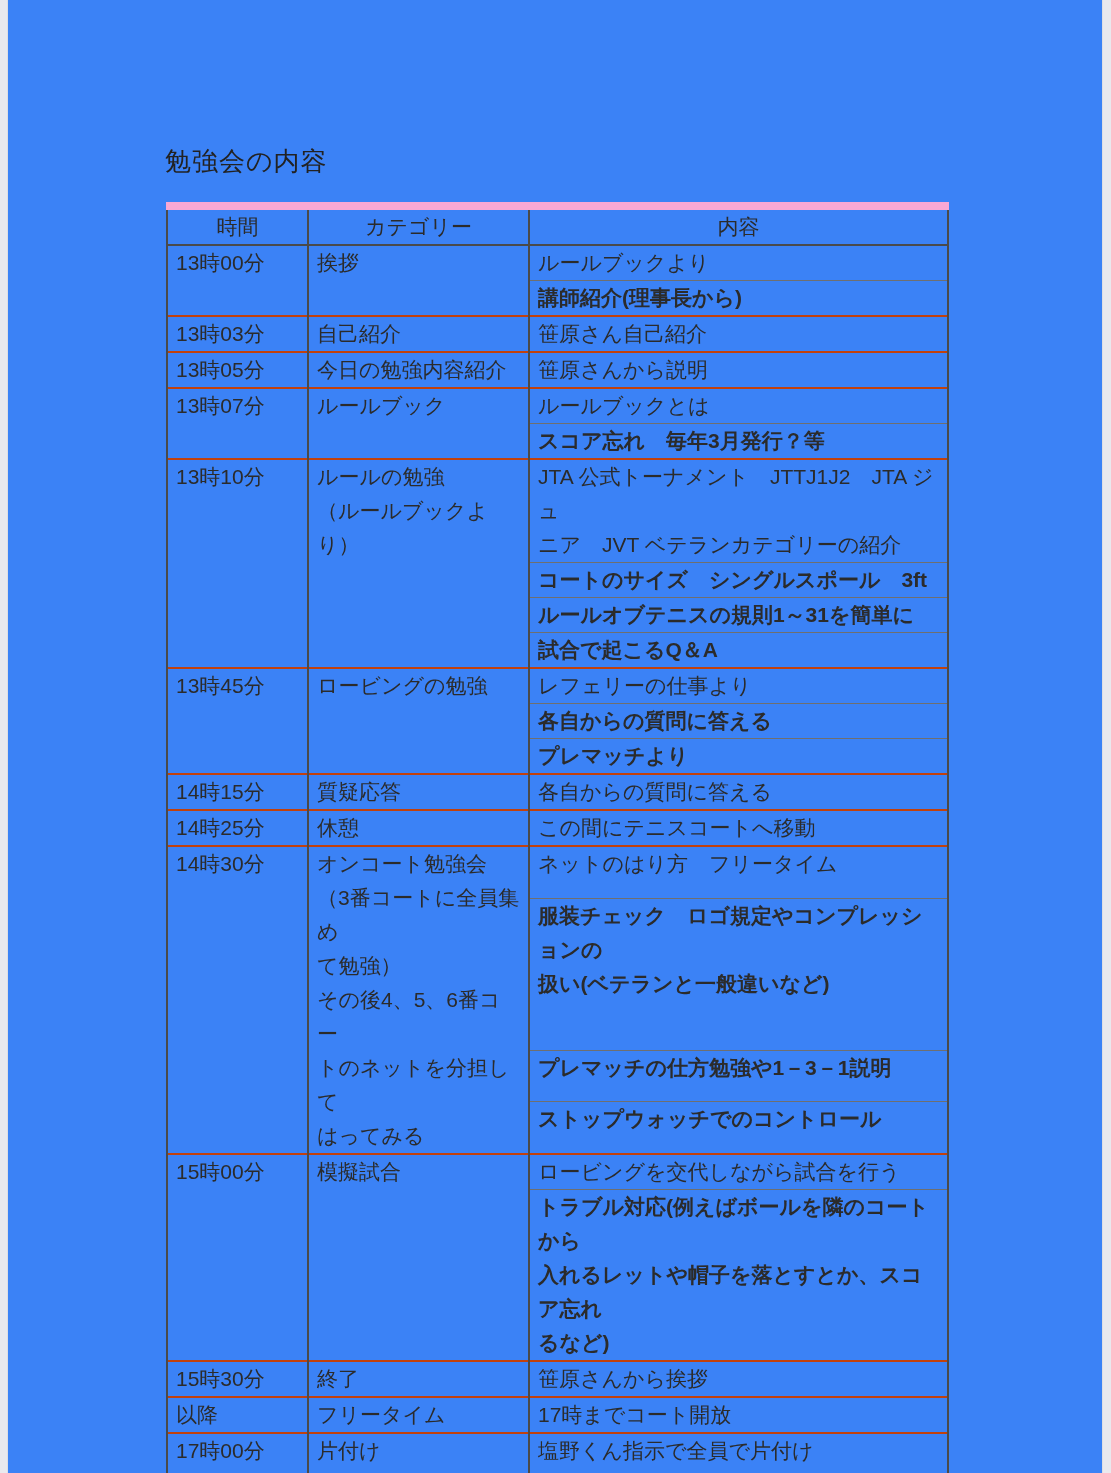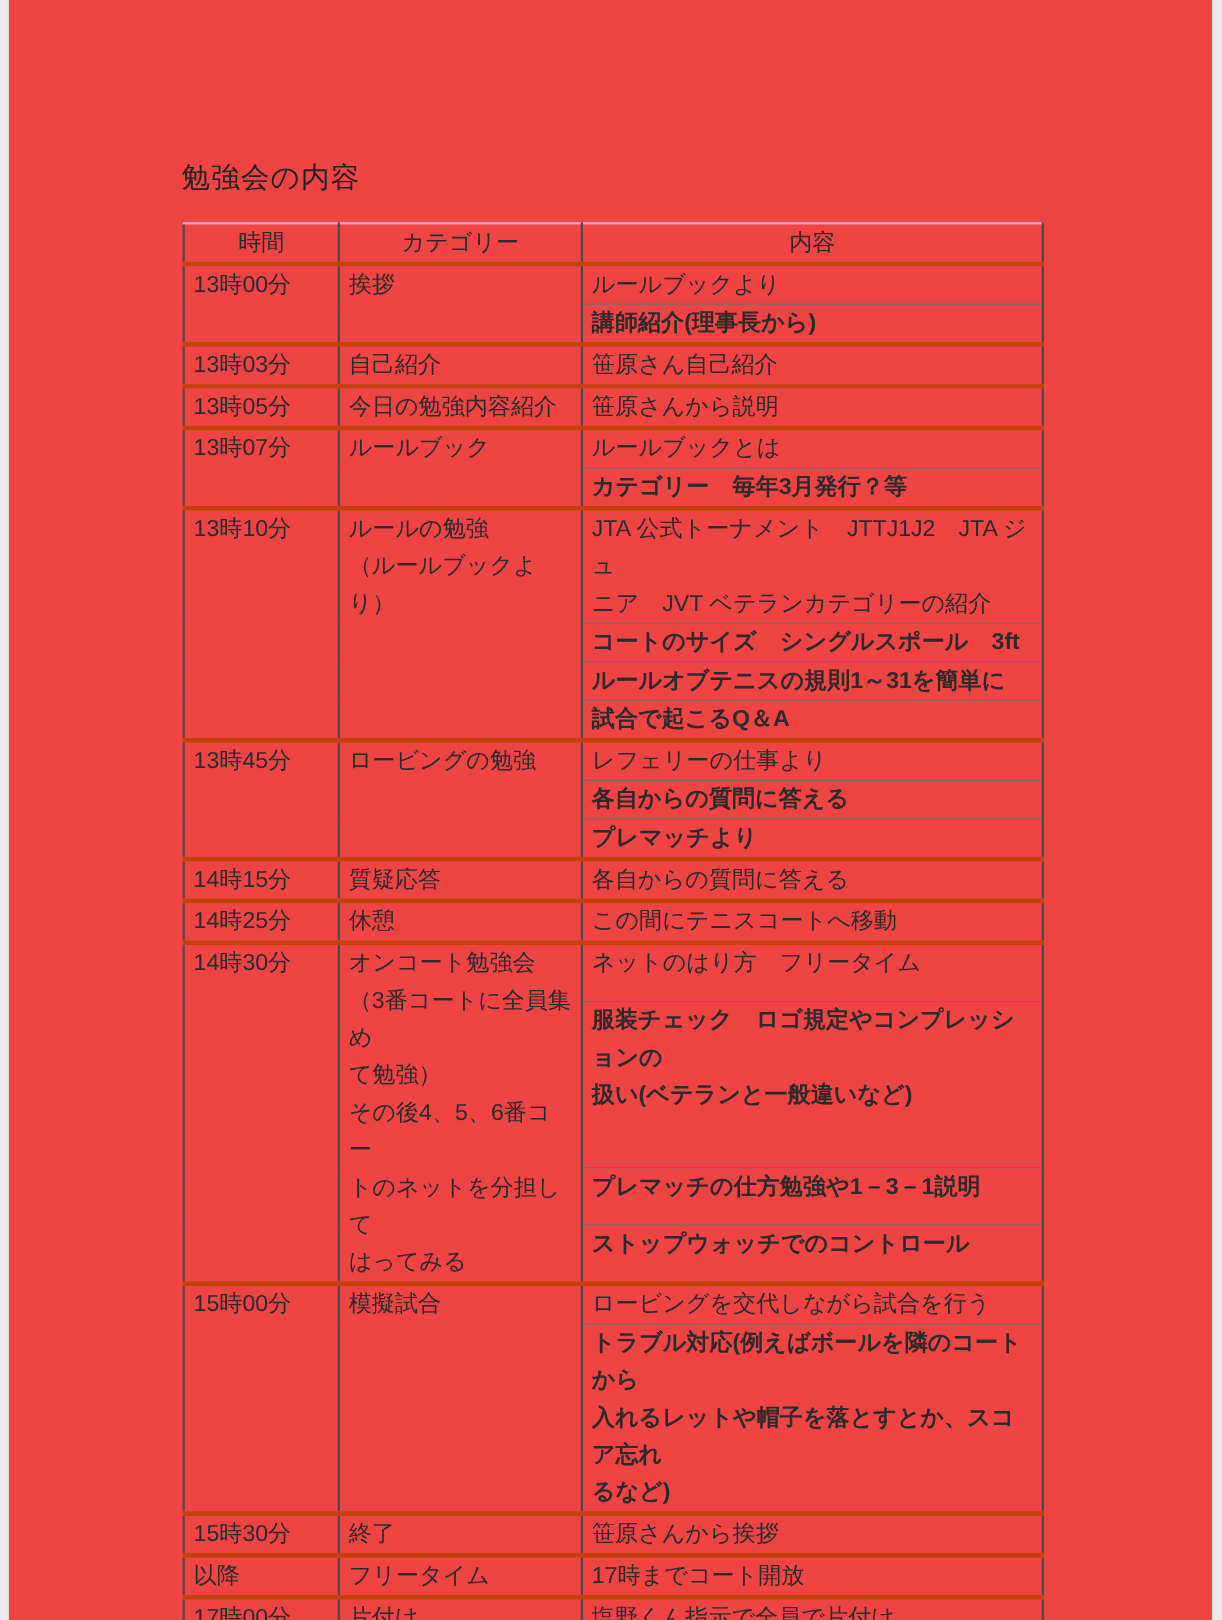--- a/index.html
+++ b/index.html
@@ -5,21 +5,21 @@
   html, body {
     margin: 0;
     padding: 0;
     background: #ffffff;
     font-family: "Liberation Sans", "DejaVu Sans", sans-serif;
   }
   .page {
     position: relative;
     width: 1111px;
     height: 1473px;
-    background: #ef4444;
+    background: #3b82f6;
     overflow: hidden;
     color: #2b2b2b;
   }
   .edge {
     position: absolute;
     top: 0;
     bottom: 0;
     background: #e9e9ee;
   }
   .edge-left  { left: 0;  width: 7px; border-right: 1px solid #dedee4; }
@@ -55,27 +55,27 @@
   table.schedule td {
     border-left: 2px solid #4a4a4a;
     border-right: 2px solid #4a4a4a;
     vertical-align: top;
     padding: 0 8px;
     white-space: pre-line;
     overflow: hidden;
     font-weight: 400;
   }
   table.schedule thead th {
-    border-top: 2px solid #f9a8d4;
+    border-top: 8px solid #f9a8d4;
     border-bottom: 2px solid #4a4a4a;
     text-align: center;
     height: 34px;
     white-space: nowrap;
   }
-  tr.block-start td { border-top: 4px solid #c2410c; margin-top: 47px; }
+  tr.block-start td { border-top: 2px solid #c2410c; margin-top: 47px; }
   tr.sub td         { border-top: 1px solid #6f6f6f; font-weight: bold; }
   table.schedule tbody tr:last-child td { border-bottom: 3px solid #5a5a5a; }
 
   td.time    { padding-left: 12px; }
   td.cat     { padding-left: 11px; }
   td.content { padding-left: 10px; height: 34px; }
   td.h2      { height: 68px; }
   td.h3      { height: 102px; }
 </style>
 </head>
@@ -122,21 +122,21 @@
         <td class="cat">今日の勉強内容紹介</td>
         <td class="content">笹原さんから説明</td>
       </tr>
 
       <tr class="block-start">
         <td class="time" rowspan="2">13時07分</td>
         <td class="cat" rowspan="2">ルールブック</td>
         <td class="content">ルールブックとは</td>
       </tr>
       <tr class="sub">
-        <td class="content">カテゴリー　毎年3月発行？等</td>
+        <td class="content">スコア忘れ　毎年3月発行？等</td>
       </tr>
 
       <tr class="block-start">
         <td class="time" rowspan="4">13時10分</td>
         <td class="cat" rowspan="4">ルールの勉強
 （ルールブックより）</td>
         <td class="content h2">JTA 公式トーナメント　JTTJ1J2　JTA ジュ
 ニア　JVT ベテランカテゴリーの紹介</td>
       </tr>
       <tr class="sub">

